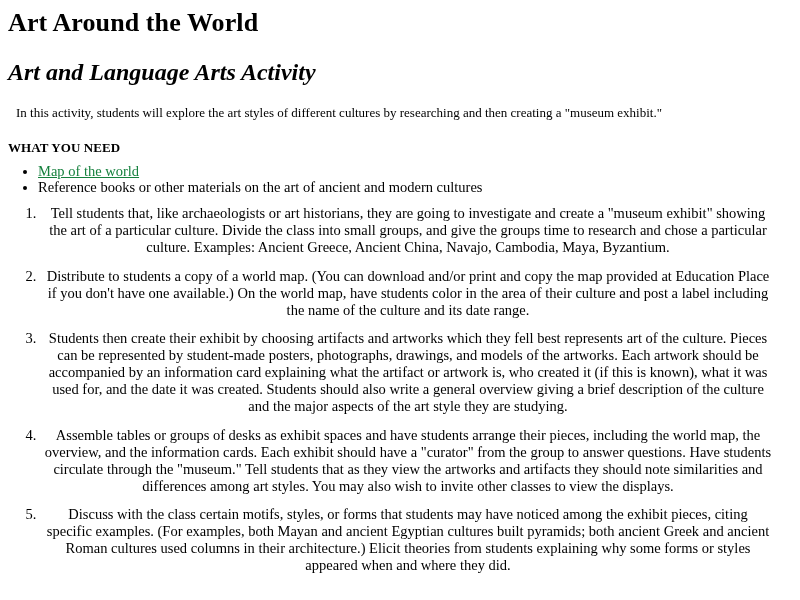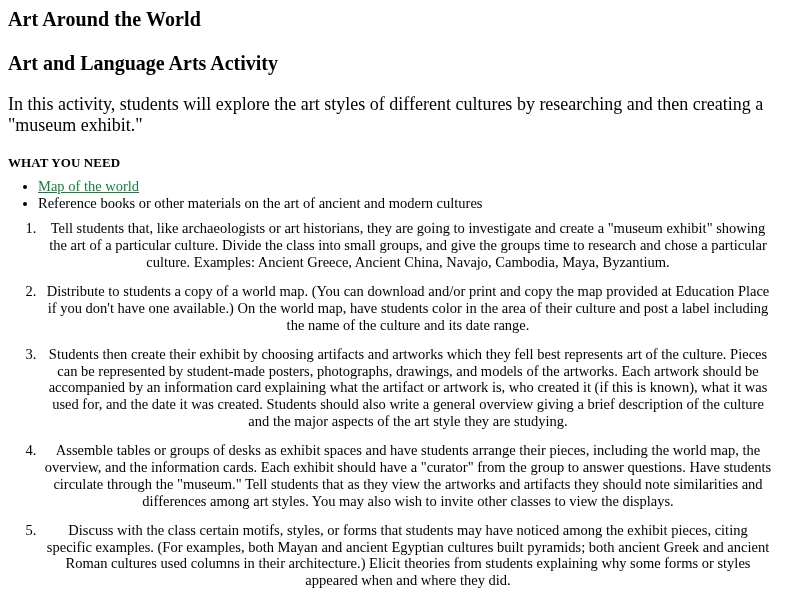--- a/index.html
+++ b/index.html
@@ -15,37 +15,38 @@
     font-family: "Liberation Serif", "DejaVu Serif", serif;
     color: #000000;
     -webkit-font-smoothing: antialiased;
   }
   .page {
     padding: 8px 14px 0 8px;
     box-sizing: border-box;
     width: 800px;
   }
   h1.doc-title {
-    font-size: 20px;
+    font-size: 26px;
     font-weight: bold;
     margin: 0 0 8px 0;
     padding: 0;
     line-height: 1.15;
     letter-spacing: 0.1px;
   }
   h2.doc-subtitle {
-    font-size: 20px;
+    font-size: 24px;
     font-weight: bold;
     margin: 21px 0 0 0;
     padding: 0;
     line-height: 1.15;
+    font-style: italic;
   }
   p.intro {
-    font-size: 18px;
-    margin: 19px 0 0 0;
+    font-size: 13px;
+    margin: 19px 0 0 8px;
     padding: 0;
     line-height: 1.16;
     max-width: 778px;
   }
   h3.section-heading {
     font-size: 13px;
     font-weight: bold;
     margin: 20px 0 0 0;
     padding: 0;
     line-height: 1.15;

